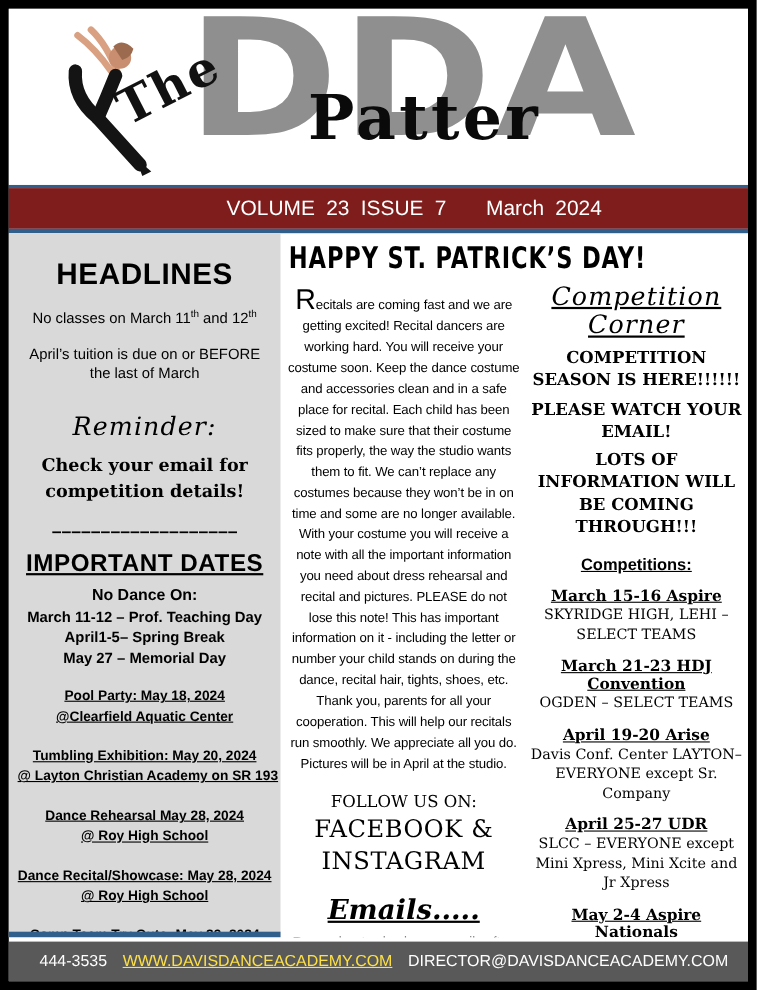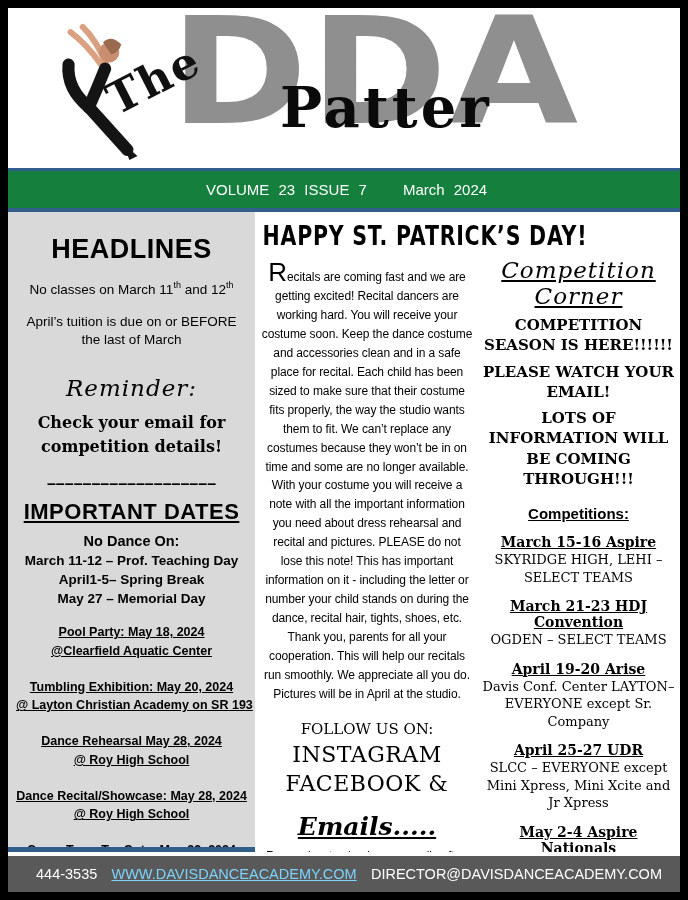--- a/index.html
+++ b/index.html
@@ -28,22 +28,22 @@
     position:absolute; left:272px; top:66px;
     font-family:"DejaVu Serif", serif; font-weight:bold; font-size:56px;
     color:#0a0a0a; letter-spacing:3px; white-space:nowrap;
   }
 
   .blue-line { height:3px; background:#315f8c; }
   .blue-line.thick { height:4px; }
 
   
   .volume-bar {
-    height:37px; background:#15803d; color:#fff; display:flex; align-items:center;
-    font-size:15px; word-spacing:5px;
+    height:37px; background:#7f1d1d; color:#fff; display:flex; align-items:center;
+    font-size:19px; word-spacing:5px;
   }
   .volume-label { margin-left:198px; }
   .volume-date  { margin-left:36px; }
 
   
   .content { height:640px; display:flex; }
 
   .sidebar {
     width:247px; background:#d9d9d9; text-align:center; padding:14px 8px 0 8px;
     border-bottom:5px solid #315f8c; overflow:hidden;
@@ -103,21 +103,21 @@
   .comp-item { margin-top:12px; }
   .comp-item-title { font-family:"DejaVu Serif", serif; font-weight:bold; font-size:14px; text-decoration:underline; }
   .comp-item-detail { font-family:"DejaVu Serif", serif; font-size:13px; line-height:1.35; margin-top:1px; }
 
   
   .footer {
     height:36px; margin-top:4px; background:#595959; color:#fff;
     display:flex; align-items:center; font-size:14.5px;
     padding:0 18px 0 28px; justify-content:space-between; white-space:nowrap;
   }
-  .footer-site { color:#7dd3fc; }
+  .footer-site { color:#fde047; }
 </style>
 </head>
 <body>
 
 <div class="page">
   <div class="inner">
 
     <div class="header">
       <svg class="dancer" viewBox="0 0 120 140">
         <g stroke="#d9a181" stroke-width="6" stroke-linecap="round" fill="none">
@@ -185,22 +185,22 @@
       </aside>
 
       <div class="main">
         <div class="headline">HAPPY ST. PATRICK’S DAY!</div>
 
         <div class="columns">
 
           <div class="center-col">
             <p class="article"><span class="dropcap">R</span><span>ecitals are coming fast and we are</span> <span>getting excited! Recital dancers are working hard.  You will receive your costume soon.  Keep the dance costume and accessories clean and in a safe place for recital.  Each child has been sized to make sure that their costume fits properly, the way the studio wants them to fit.  We can’t replace any costumes because they won’t be in on time and some are no longer available.  With your costume you will receive a note with all the important information you need about dress rehearsal and recital and pictures.  PLEASE do not lose this note! This has important information on it - including the letter or number your child stands on during the dance, recital hair, tights, shoes, etc.  Thank you, parents for all your cooperation.  This will help our recitals run smoothly.  We appreciate all you do.  Pictures will be in April at the studio.</span></p>
             <div class="follow-line1">FOLLOW US ON:</div>
+            <div class="follow-line23">FACEBOOK &amp;</div>
             <div class="follow-line23">INSTAGRAM</div>
-            <div class="follow-line23">FACEBOOK &amp;</div>
             <div class="emails-title">Emails.....</div>
             <p class="emails-body">Remember to check your emails often and check out our website for updated information.  If you are not getting our emails, please let the office know so we can correct your email address.</p>
 
           </div>
 
           <div class="right-col">
             <div class="comp-title">Competition Corner</div>
             <div class="comp-intro">COMPETITION SEASON IS HERE!!!!!!</div>
             <div class="comp-intro">PLEASE WATCH YOUR EMAIL!</div>
             <div class="comp-intro">LOTS OF INFORMATION WILL BE COMING THROUGH!!!</div>

